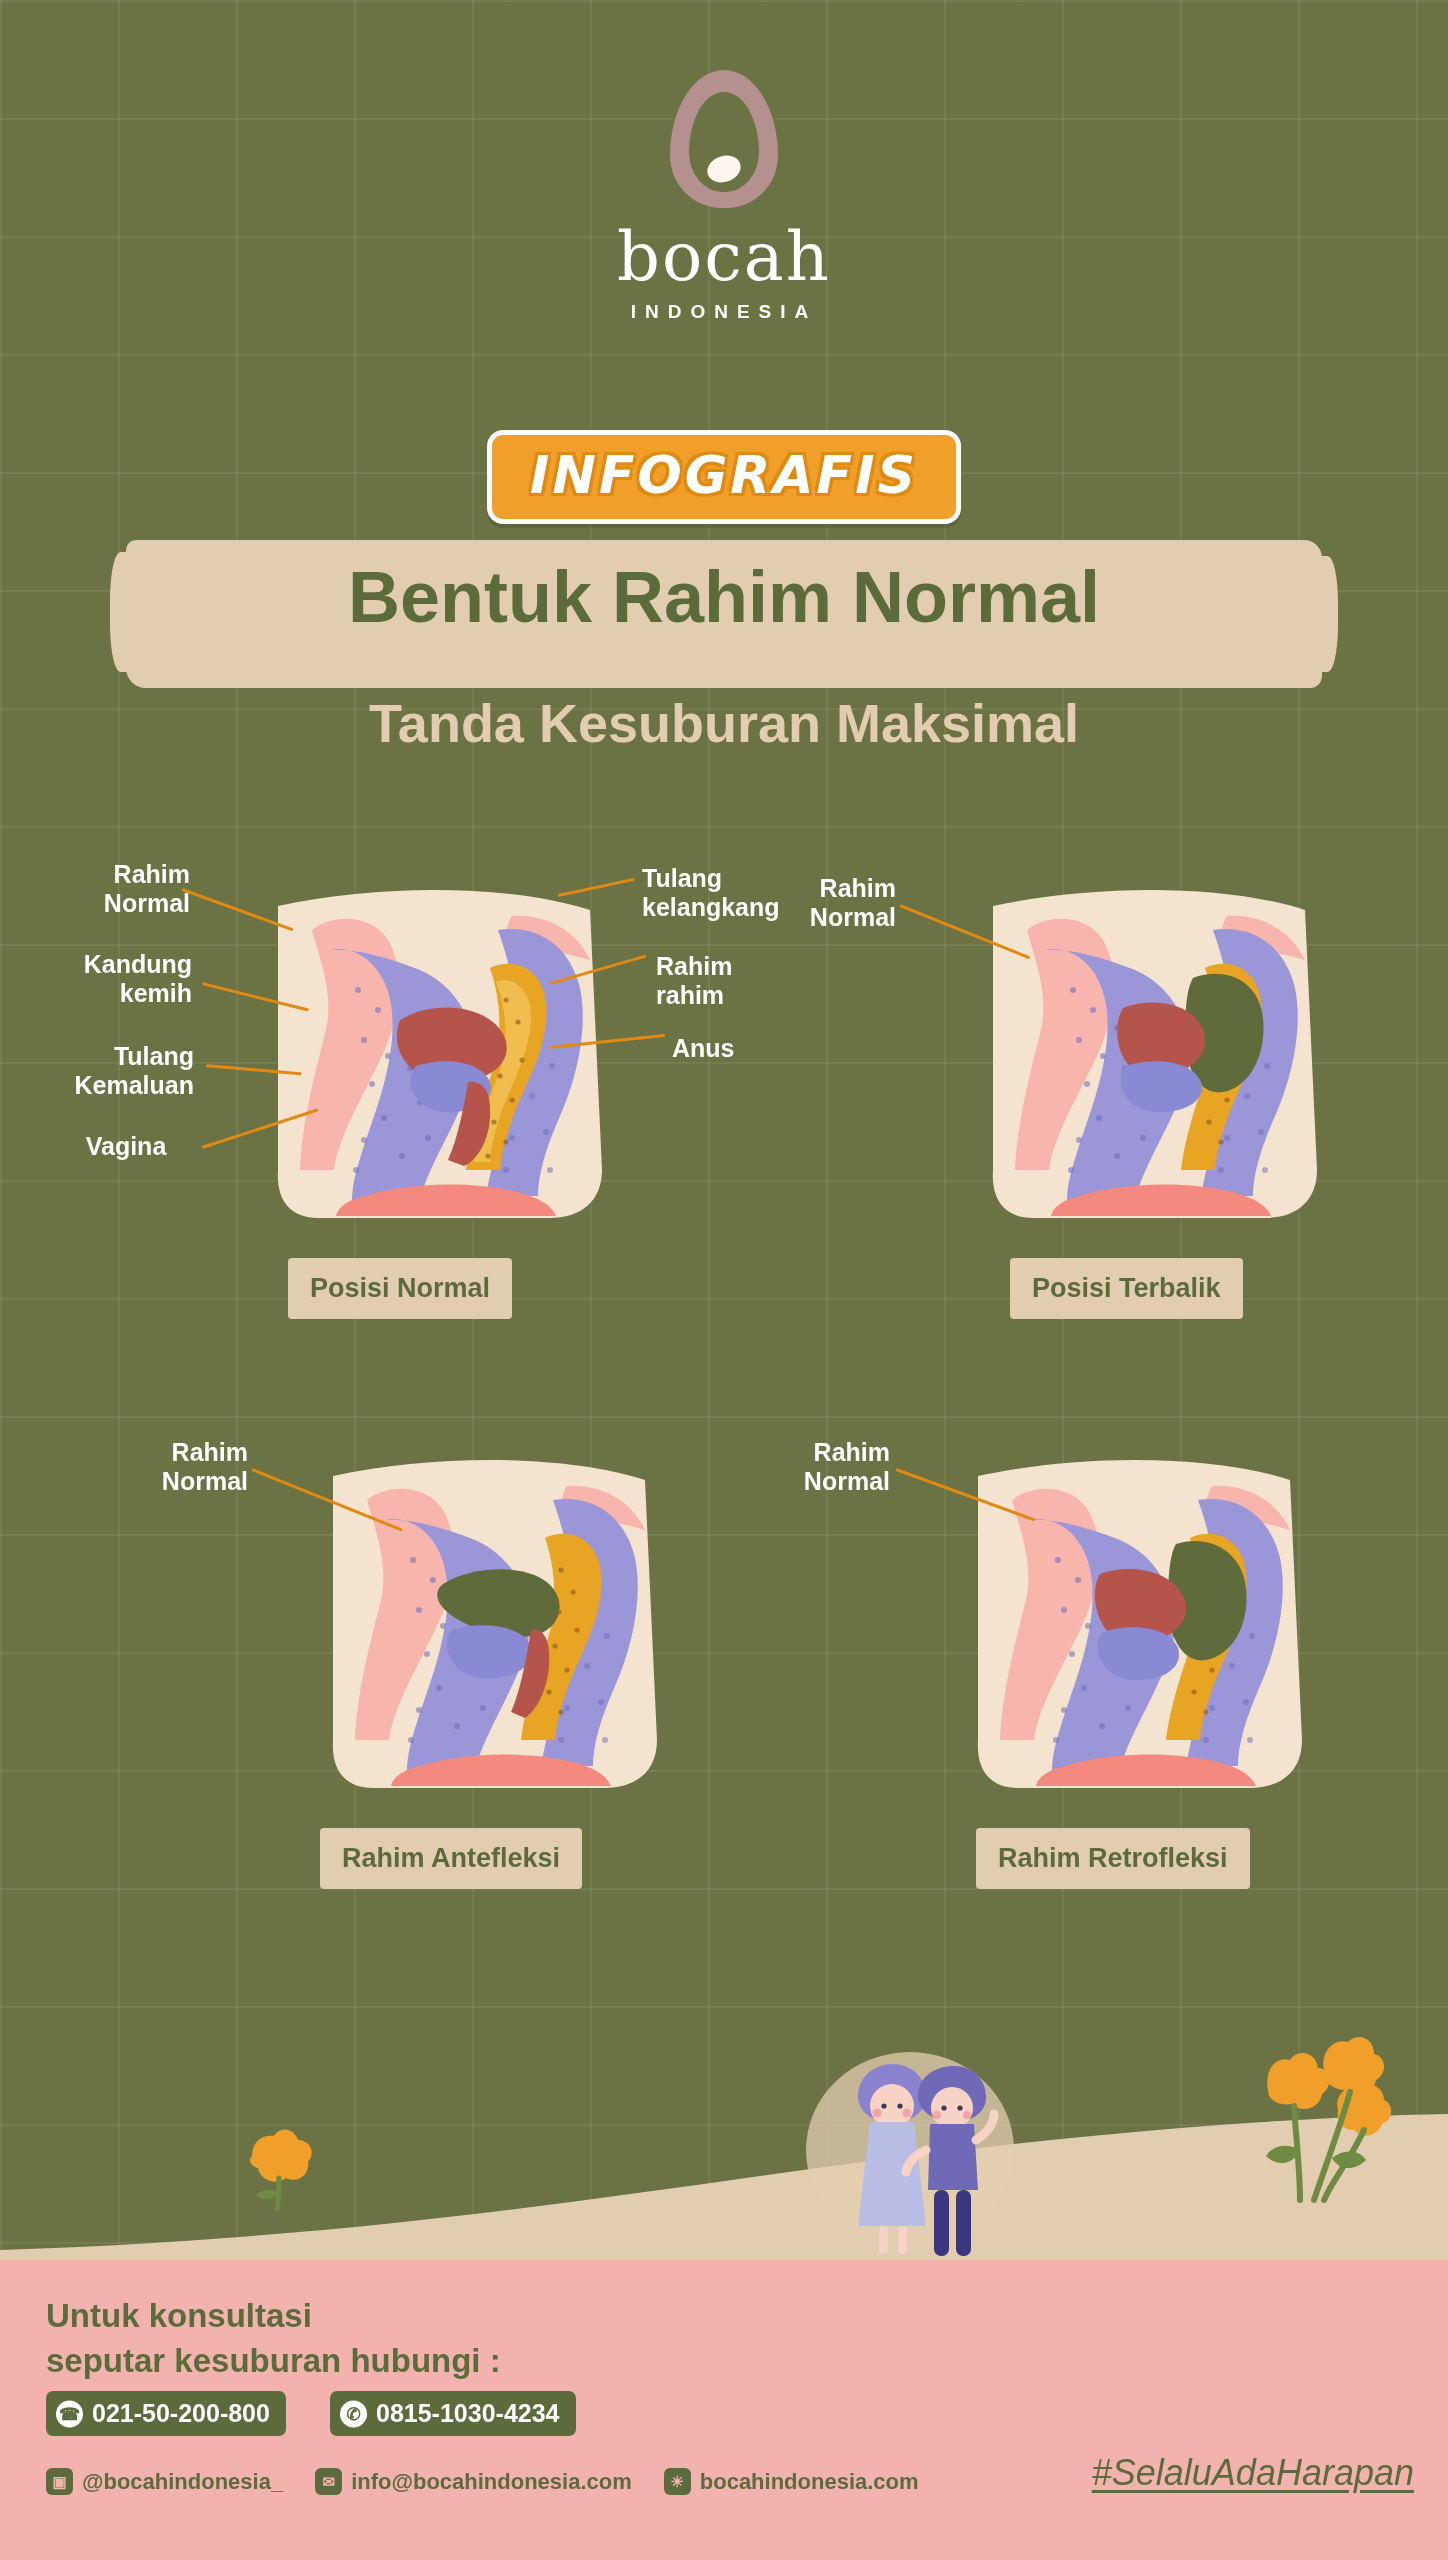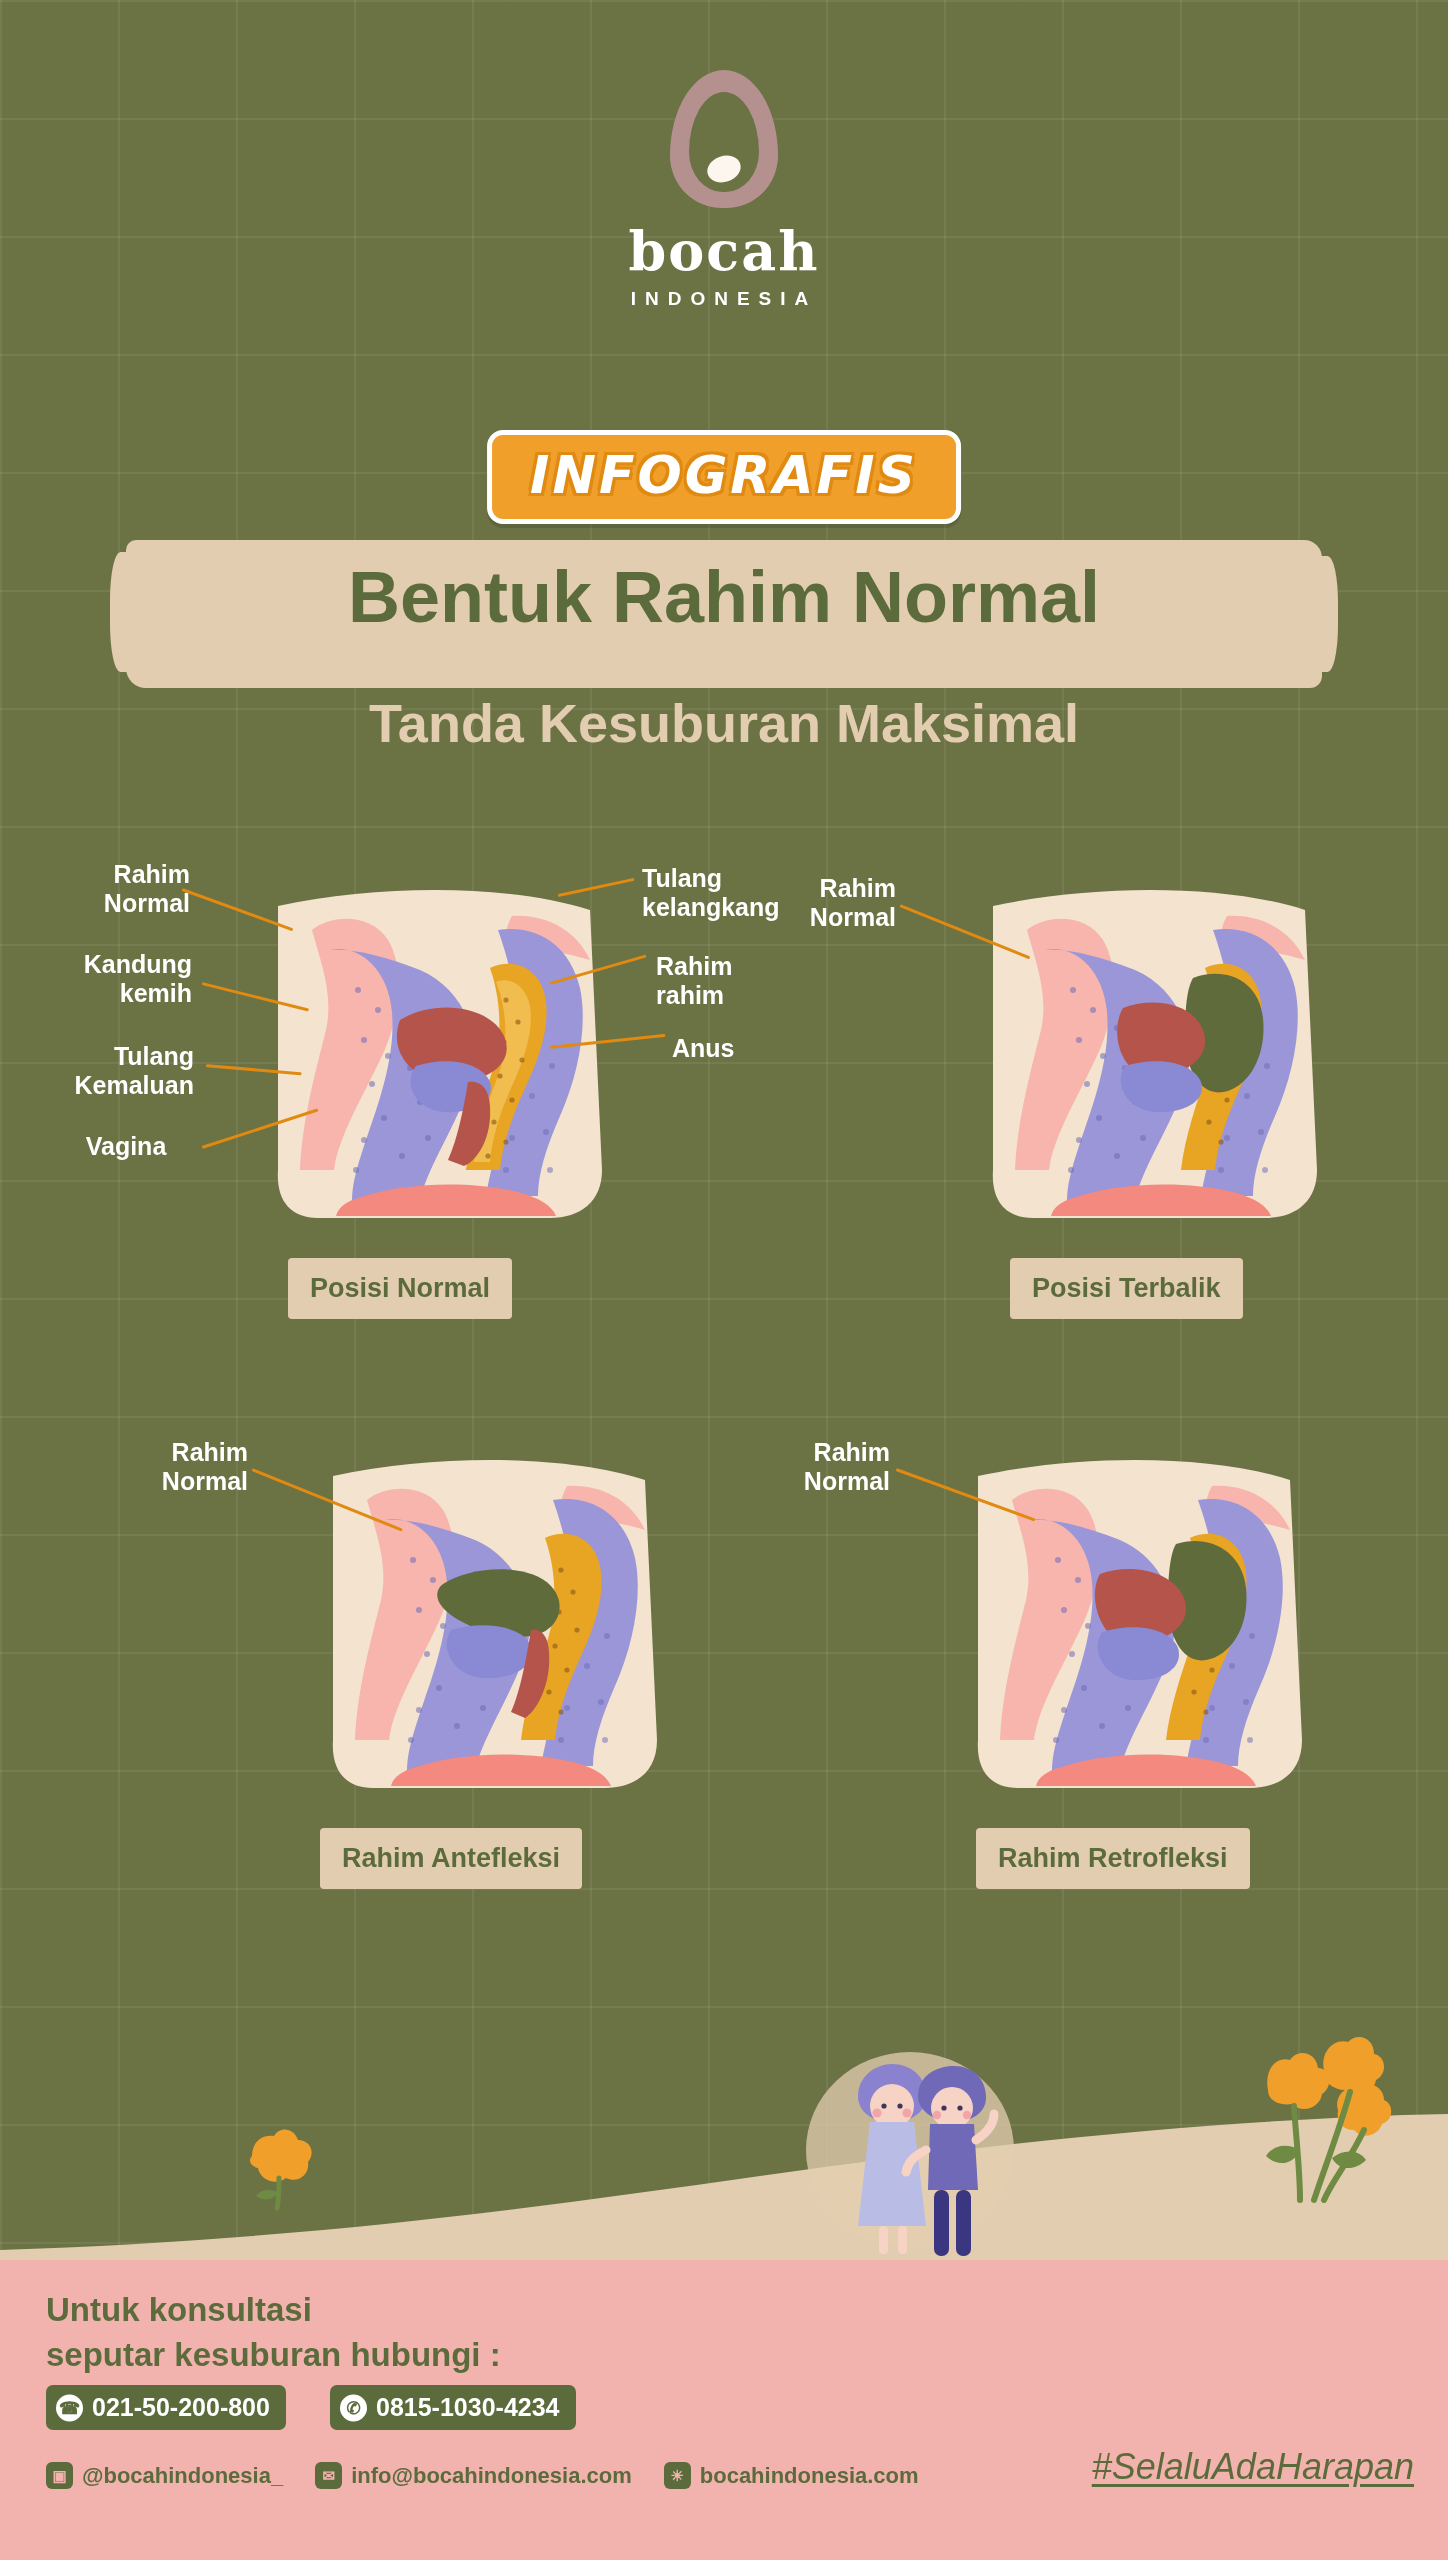--- a/index.html
+++ b/index.html
@@ -47,22 +47,22 @@
   .logo-dot {
     position: absolute;
     bottom: 26px; left: 50%;
     width: 34px; height: 26px;
     transform: translateX(-50%) rotate(-18deg);
     border-radius: 50%;
     background: #fdf6ee;
   }
   .logo-word {
     font-family: "DejaVu Serif", serif;
-    font-size: 54px;
-    font-weight: 700;
+    font-size: 67px;
+    font-weight: 400;
     letter-spacing: 2px;
     color: #ffffff;
     line-height: 1;
   }
   .logo-sub {
     margin-top: 10px;
     font-size: 19px;
     letter-spacing: 9px;
     color: #ffffff;
     font-weight: 700;
@@ -198,21 +198,21 @@
     width: 100%; height: 300px;
     background: #f2b3ae;
   }
   .pinkband-top {
     position: absolute;
     left: 0; bottom: 290px;
     width: 100%; height: 180px;
   }
   .footer {
     position: absolute;
-    left: 0; bottom: 10px; width: 100%;
+    left: 0; bottom: 4px; width: 100%;
     height: 300px;
   }
   .f-head {
     position: absolute;
     left: 46px; top: 38px;
     color: #5c6b3c;
     font-size: 33px;
     font-weight: 700;
     line-height: 1.35;
     white-space: pre-line;

